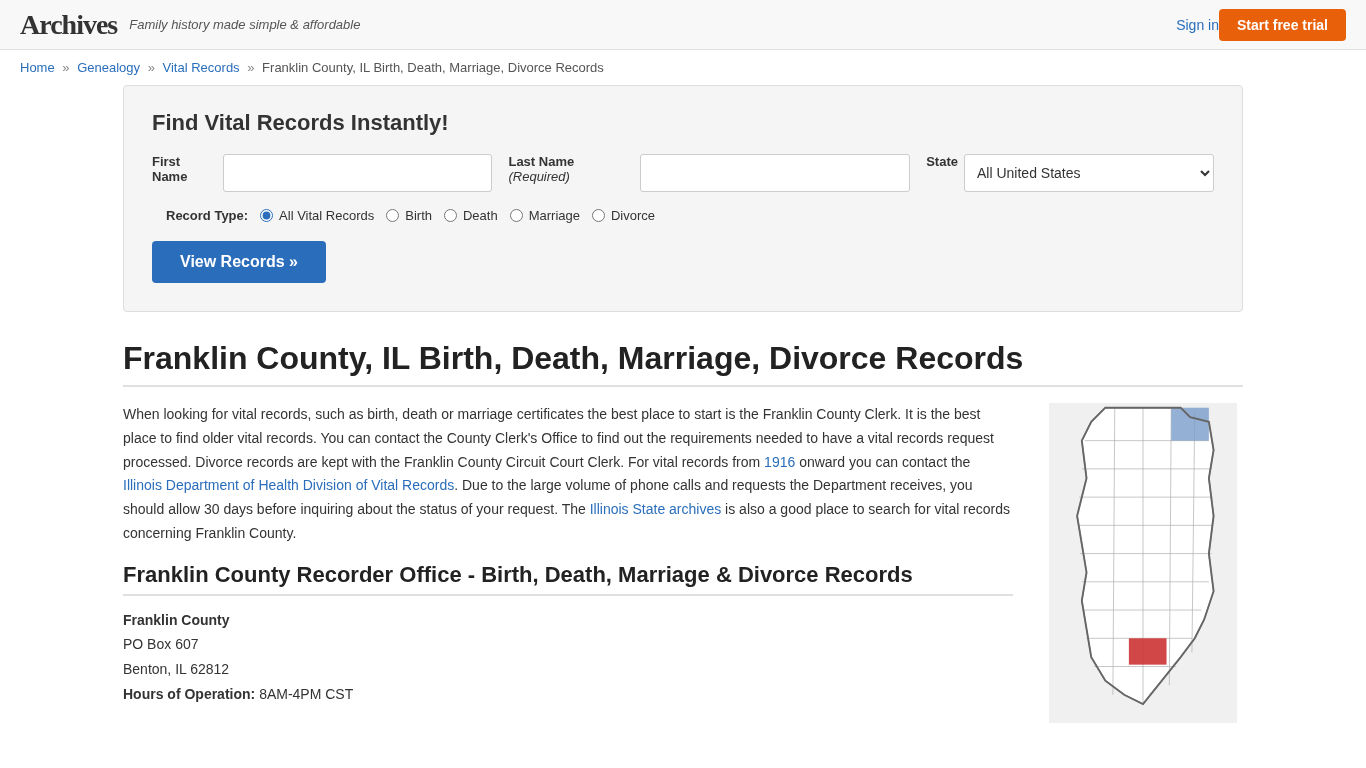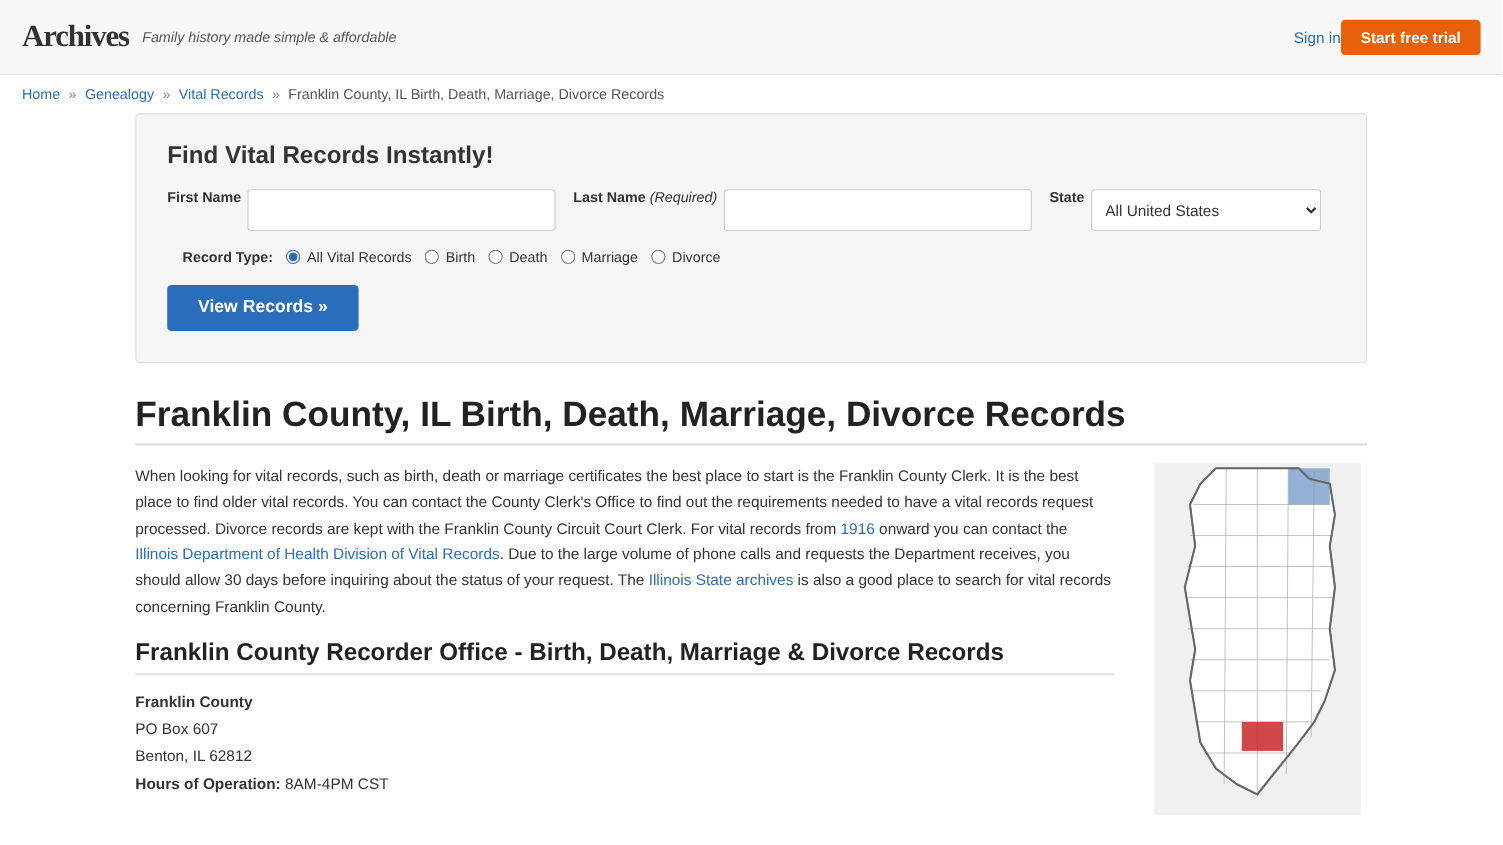--- a/index.html
+++ b/index.html
@@ -6,21 +6,21 @@
     body { font-family: Arial, sans-serif; font-size: 14px; color: #333; background: #fff; }
 
     
     #header {
       background: #f8f8f8;
       border-bottom: 1px solid #e0e0e0;
       padding: 8px 20px;
       display: flex;
       align-items: center;
       justify-content: space-between;
-      height: 68px;
+      height: 50px;
     }
     #header-left {
       display: flex;
       align-items: center;
       gap: 12px;
     }
     #logo-text {
       font-size: 28px;
       font-weight: bold;
       color: #333;
@@ -114,21 +114,21 @@
     .field-group input[type="text"] {
       width: 280px;
       height: 38px;
       border: 1px solid #ccc;
       border-radius: 3px;
       padding: 0 8px;
       font-size: 14px;
       background: #fff;
     }
     .field-group select {
-      width: 209px;
+      width: 250px;
       height: 38px;
       border: 1px solid #ccc;
       border-radius: 3px;
       padding: 0 8px;
       font-size: 14px;
       background: #fff;
       color: #333;
     }
     #record-type-row {
       display: flex;

